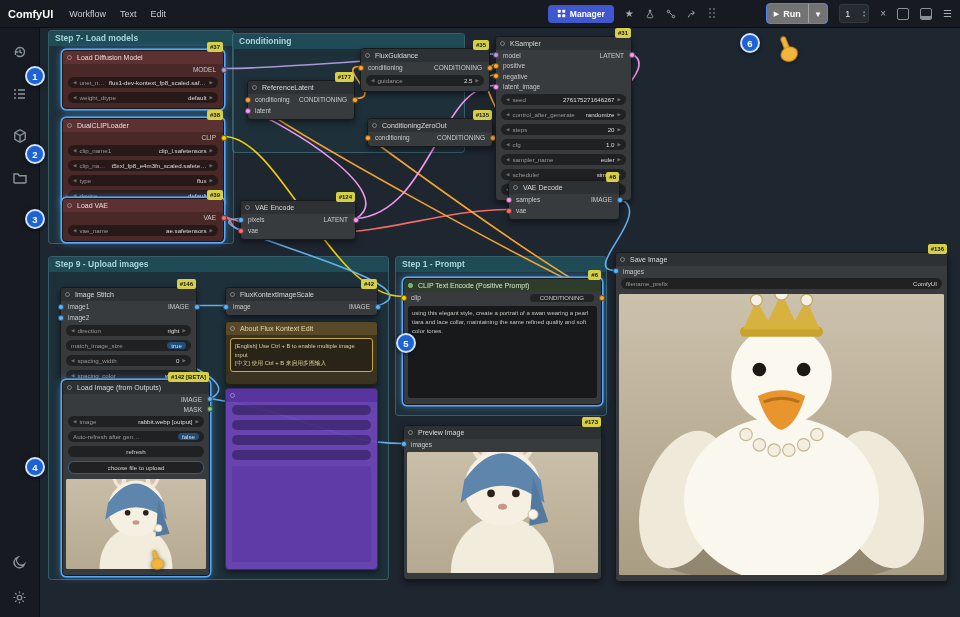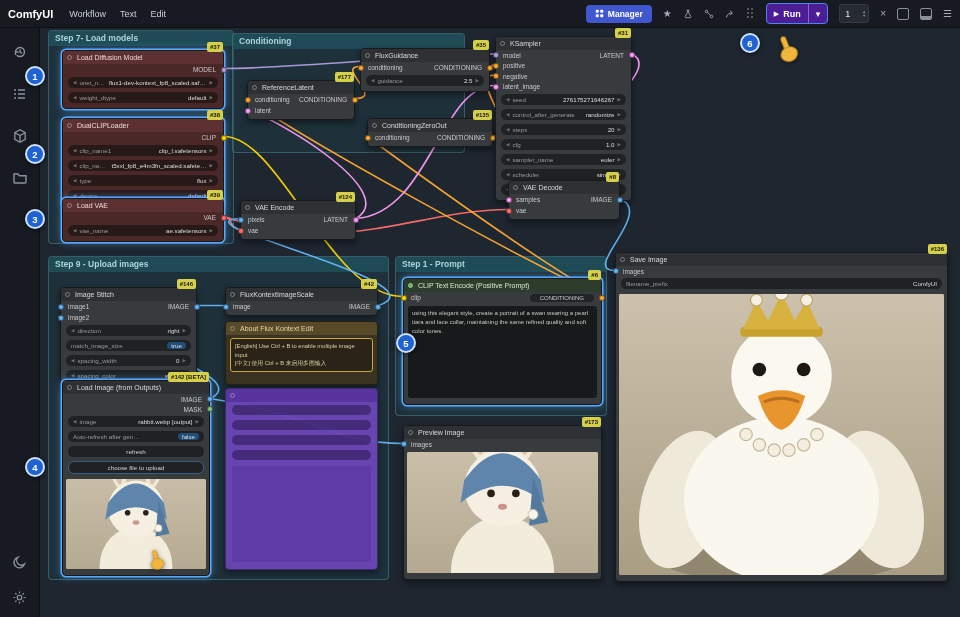--- a/index.html
+++ b/index.html
@@ -11,22 +11,22 @@
           display:flex;align-items:center;padding:0 8px;box-sizing:border-box;z-index:60;
           border-bottom:1px solid #0d0f12;}
   .logo{font-size:11px;font-weight:bold;color:#fff;margin-right:16px;}
   .menu{font-size:9px;color:#c9ced4;margin-right:14px;cursor:default;}
   .tb-right{margin-left:auto;display:flex;align-items:center;gap:11px;}
   .mgr-btn{height:18px;display:flex;align-items:center;gap:4px;background:#4157cf;color:#fff;
            border-radius:4px;padding:0 9px;font-size:8.5px;font-weight:bold;}
   .tb-ico{color:#a6abb2;font-size:10px;line-height:1;display:flex;align-items:center;}
   .grip{display:grid;grid-template-columns:repeat(2,4px);grid-auto-rows:4px;}
   .grip i{width:2px;height:2px;border-radius:50%;background:#6b7075;}
-  .run-btn{height:19px;display:flex;align-items:center;background:#4c1d95;border:1px solid #4a86ef;
-           border-radius:4px;color:#fff;font-size:9px;font-weight:bold;overflow:hidden;}
+  .run-btn{height:19px;display:flex;align-items:center;background:#737373;border:1px solid #4a86ef;
+           border-radius:4px;color:#fff;font-size:9px;font-weight:bold;overflow:hidden;margin-left:38px;}
   .run-btn .seg{padding:0 7px;display:flex;align-items:center;gap:4px;height:100%;}
   .run-btn .divider{width:1px;height:100%;background:rgba(255,255,255,.35);}
   .run-btn .play{font-size:7px;}
   .spinner{width:30px;height:19px;background:#262b32;border:1px solid #343a42;border-radius:3px;
            display:flex;align-items:center;padding:0 3px;box-sizing:border-box;}
   .spinner .num{color:#e8e8e8;font-size:9px;flex:1;text-align:left;padding-left:2px;}
   .spinner .carets{display:flex;flex-direction:column;line-height:4px;}
   .spinner .carets span{font-size:4.5px;color:#8b9097;}
   .win-ico{width:10px;height:10px;border:1.2px solid #8a9097;border-radius:2px;}
   .panel-ico{width:10px;height:10px;border:1.2px solid #8a9097;border-radius:2px;

